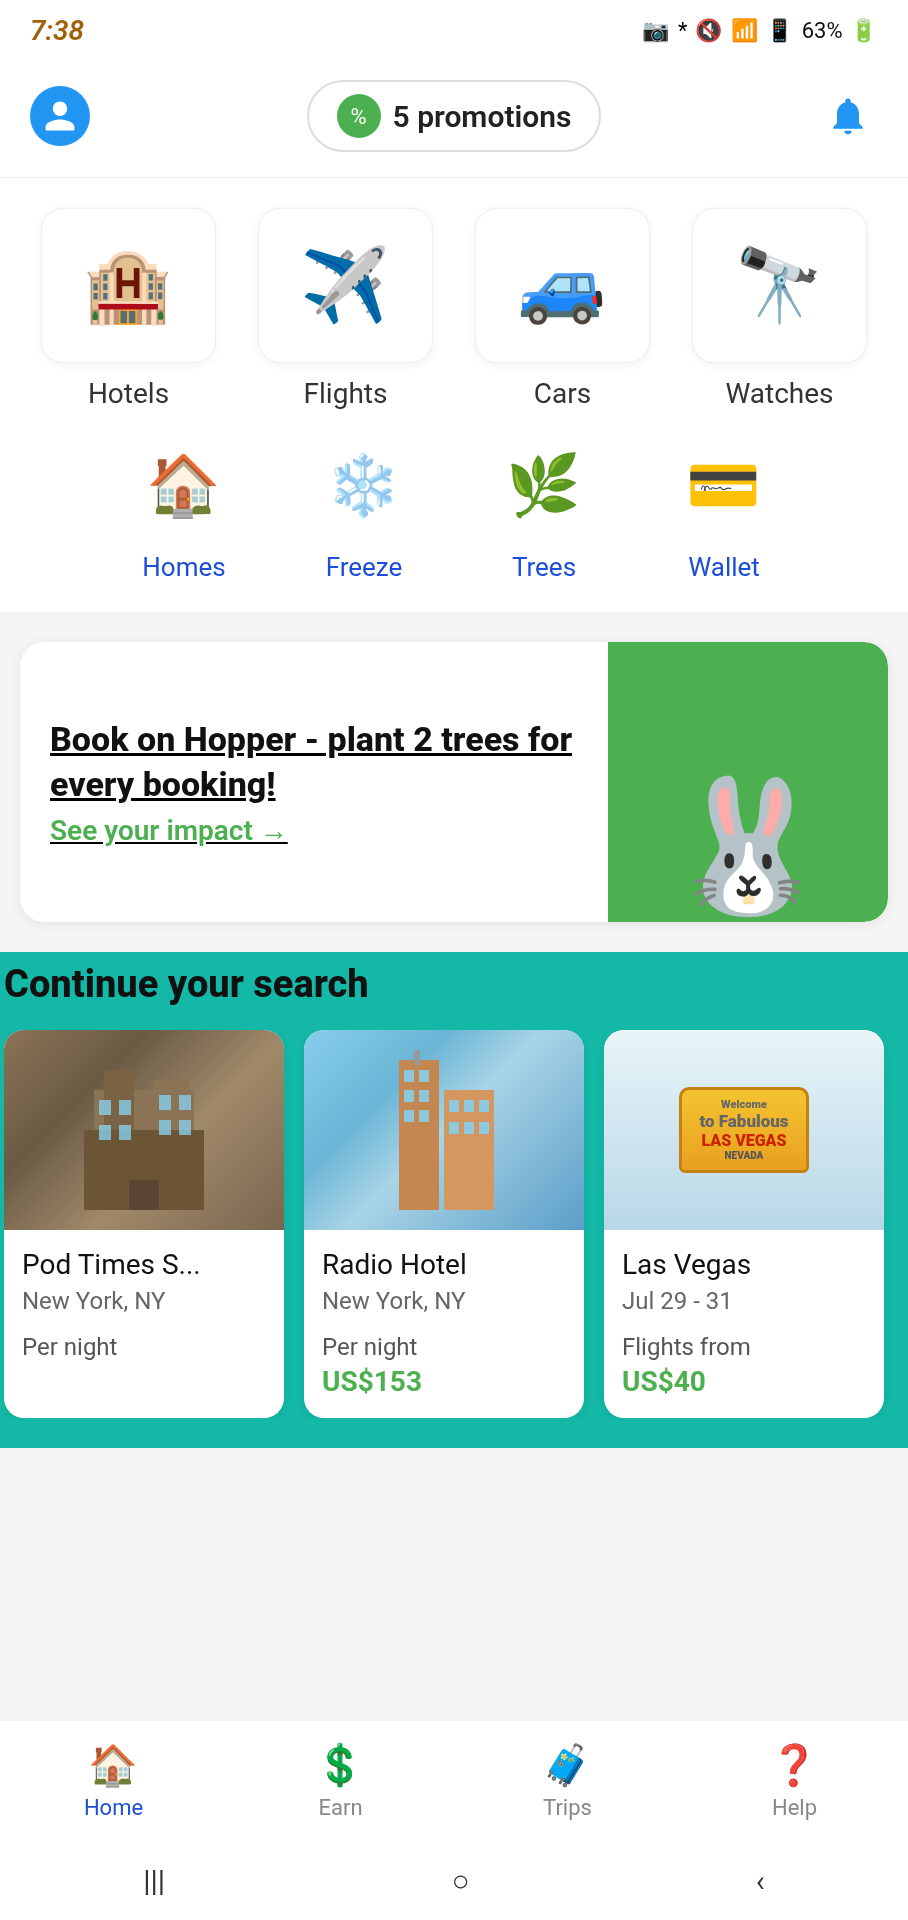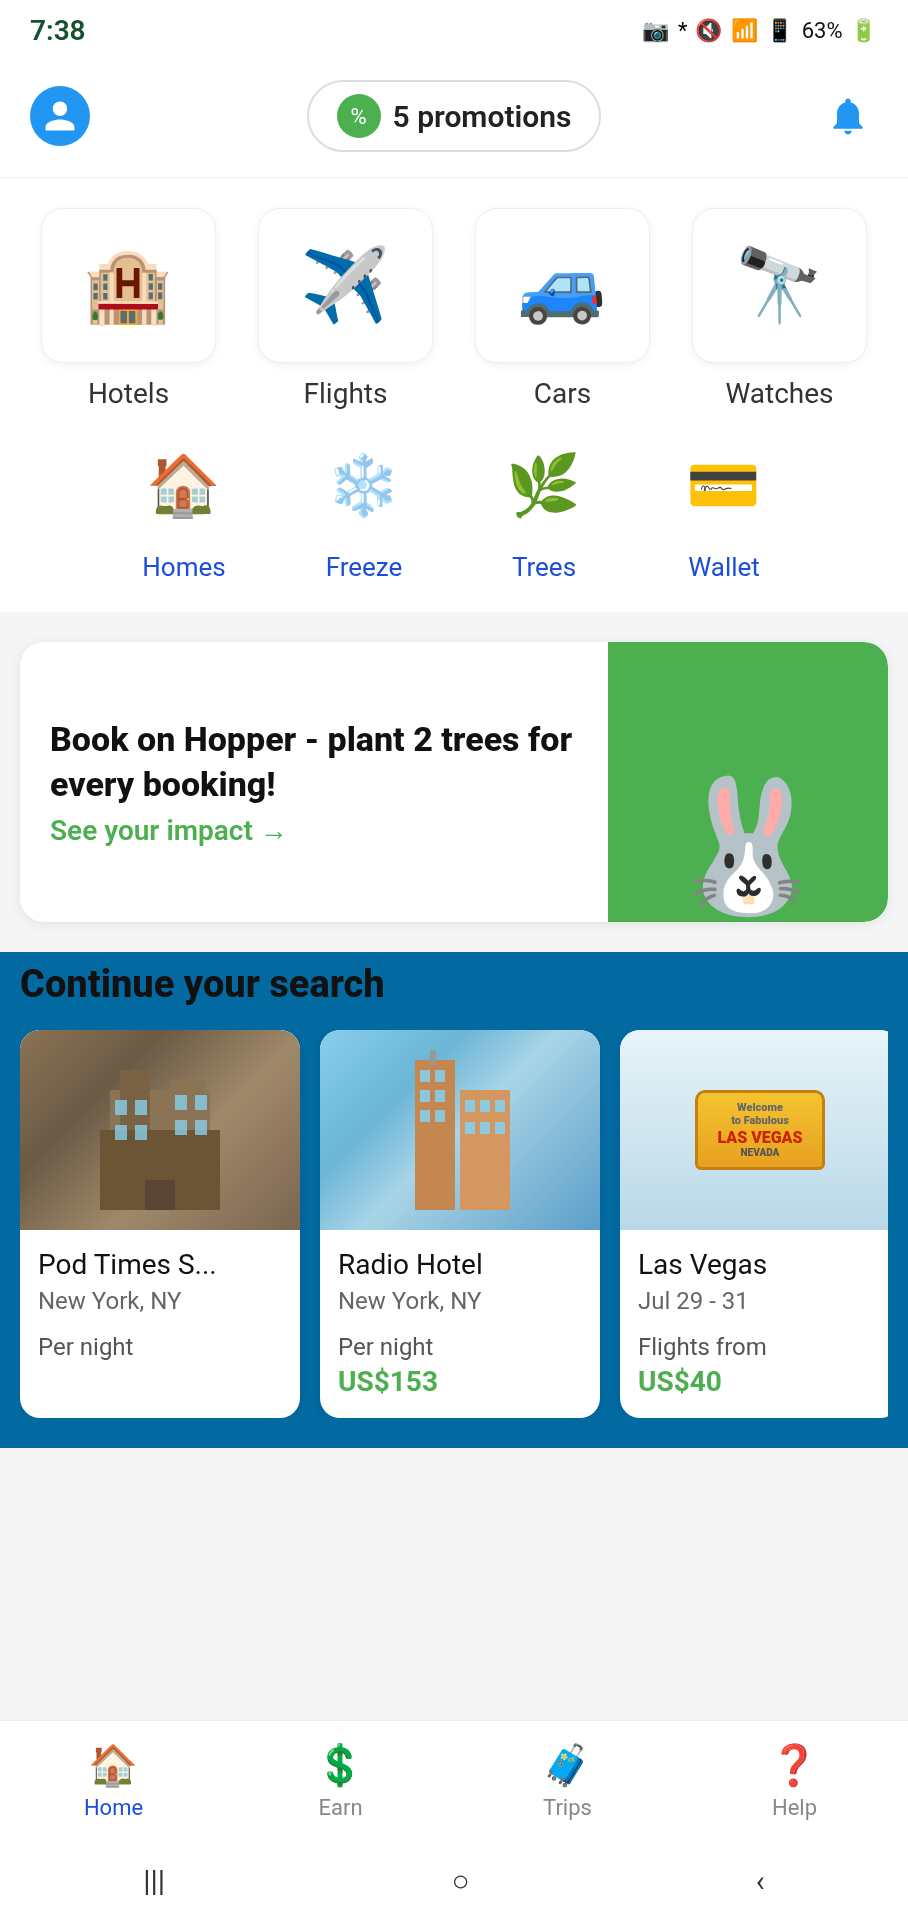--- a/index.html
+++ b/index.html
@@ -18,21 +18,22 @@
       background: white;
       height: 60px;
       display: flex;
       align-items: center;
       justify-content: space-between;
       padding: 0 30px;
     }
     .status-time {
       font-size: 28px;
       font-weight: 600;
-      color: #14532d;
+      color: #a16207;
+      font-style: italic;
     }
     .status-icons {
       display: flex;
       align-items: center;
       gap: 8px;
       font-size: 22px;
     }
     .battery-text { font-size: 22px; color: #111; }
 
     
@@ -163,20 +164,21 @@
       min-height: 280px;
       box-shadow: 0 2px 12px rgba(0,0,0,0.08);
     }
     .banner-content {
       flex: 1;
       padding: 28px 30px;
       display: flex;
       flex-direction: column;
       justify-content: center;
       gap: 8px;
+      text-decoration: underline;
     }
     .banner-title {
       font-size: 34px;
       font-weight: 800;
       color: #111;
       line-height: 1.3;
     }
     .banner-link {
       font-size: 28px;
       color: #4CAF50;
@@ -193,22 +195,22 @@
       display: flex;
       align-items: flex-end;
       justify-content: center;
       padding-bottom: 10px;
       font-size: 130px;
       line-height: 1;
     }
 
     
     .continue-section {
-      background: #0369a1;
-      padding: 10px 20px 30px;
+      background: #14b8a6;
+      padding: 10px 4px 30px;
     }
     .section-title {
       font-size: 38px;
       font-weight: 800;
       color: #111;
       margin-bottom: 24px;
     }
     .search-cards {
       display: flex;
       gap: 20px;
@@ -469,21 +471,21 @@
         <div class="card-price">US$153</div>
       </div>
     </div>
 
     <div class="search-card">
       <div class="card-image">
         <div class="card-img-vegas">
           <div style="background: linear-gradient(to bottom, #e8f4f8, #b8d8e8); width:100%; height:100%; display:flex; align-items:center; justify-content:center; flex-direction:column; gap: 8px;">
             <div style="background: linear-gradient(to bottom, #f4c430, #e8a020); border: 3px solid #c48010; border-radius: 10px 10px 6px 6px; padding: 8px 16px; text-align: center; font-size: 15px; font-weight: 900; color: #8B4513; line-height: 1.2; width: 130px;">
               <div style="font-size:11px; color:#666;">Welcome</div>
-              <div style="font-size:11px; color:#666;">to Fabulous</div>
+              <div style="font-size:17px; color:#666;">to Fabulous</div>
               <div style="font-size:16px; color:#cc2200; font-weight:900;">LAS VEGAS</div>
               <div style="font-size:10px; color:#555;">NEVADA</div>
             </div>
           </div>
         </div>
       </div>
       <div class="card-body">
         <div class="card-name">Las Vegas</div>
         <div class="card-location">Jul 29 - 31</div>
         <div class="card-per-night">Flights from</div>

